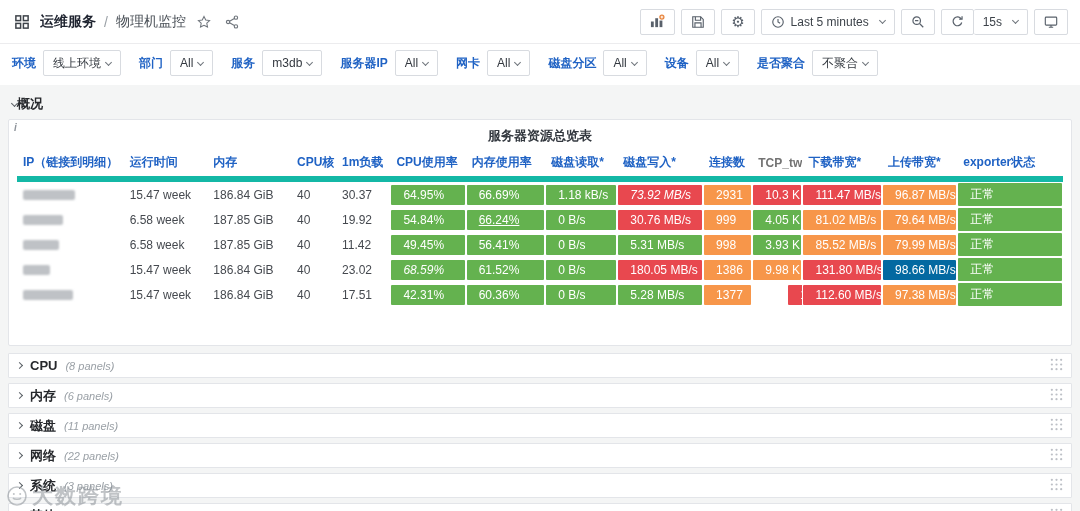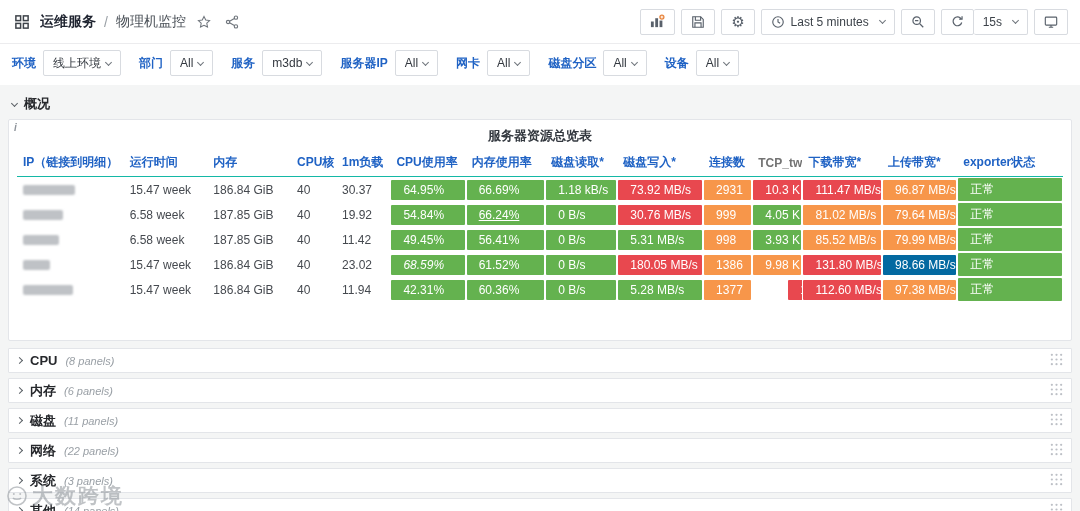--- a/index.html
+++ b/index.html
@@ -35,32 +35,32 @@
     padding:6px 12px 9px; flex-wrap:nowrap;
   }
   .filter { display:flex; align-items:center; gap:7px; }
   .flabel { color:#1f62c4; font-size:12px; font-weight:600; white-space:nowrap; }
   .fvalue {
     display:inline-flex; align-items:center; border:1px solid #d8dbe0; background:#fff;
     border-radius:2px; height:26px; padding:0 9px; color:#33383f; cursor:pointer; white-space:nowrap;
   }
   
   .dash { padding:4px 0 0; }
-  .sec-head { display:flex; align-items:center; gap:7px; padding:6px 12px 4px; cursor:pointer; }
+  .sec-head { display:flex; align-items:center; padding:6px 12px 4px; cursor:pointer; }
   .schev-open { display:inline-block; width:5px; height:5px; border:solid #5a6066; border-width:1.6px 1.6px 0 0; transform:rotate(135deg); margin-bottom:2px; }
   .sec-title { font-size:13px; font-weight:700; color:#26282c; }
   
   .panel {
     position:relative; background:#fff; border:1px solid #e3e5e9; border-radius:2px;
     margin:2px 8px 7px; padding:5px 8px 38px; min-height:198px;
   }
   .panel-info { position:absolute; top:2px; left:5px; color:#8d939a; font-size:10px; font-style:italic; font-weight:700; cursor:pointer; }
   .panel-title { text-align:center; font-size:13px; font-weight:600; color:#33383f; padding:2px 0 6px; }
   table { width:100%; border-collapse:collapse; table-layout:fixed; }
-  th { text-align:left; font-size:12px; font-weight:600; padding:3px 6px 5px; border-bottom:1px solid #14b8a6; white-space:nowrap; overflow:hidden; cursor:pointer; }
+  th { text-align:left; font-size:12px; font-weight:600; padding:3px 6px 5px; border-bottom:6px solid #14b8a6; white-space:nowrap; overflow:hidden; cursor:pointer; }
   td { padding:0; height:23px; vertical-align:middle; white-space:nowrap; overflow:hidden; }
   .pcell { padding:3px 6px; color:#45494f; }
   .cbox { margin:1px; padding:3px 12px; color:#fff; border-radius:1px; }
   .redact { display:inline-block; height:10px; margin:0 0 0 6px; background:#bfc2c6; border-radius:2px; filter:blur(1px); vertical-align:middle; }
   
   .secrow {
     display:flex; align-items:center; gap:8px; background:#fff;
     border:1px solid #e3e5e9; border-radius:1px; margin:0 8px 5px;
     height:25px; padding:0 8px; cursor:pointer;
   }
@@ -202,20 +202,27 @@
       <span class="flabel">磁盘分区</span>
       <span class="fvalue">
         <span>All</span>
         <i class="chev"></i>
       </span>
     </div>
     <div class="filter">
       <span class="flabel">设备</span>
       <span class="fvalue">
         <span>All</span>
+        <i class="chev"></i>
+      </span>
+    </div>
+    <div class="filter">
+      <span class="flabel">是否聚合</span>
+      <span class="fvalue">
+        <span>不聚合</span>
         <i class="chev"></i>
       </span>
     </div>
   </div>
 
 <div class="dash">
 
   <div class="sec-head">
     <span class="schev-open"></span>
     <span class="sec-title">概况</span>
@@ -277,21 +284,21 @@
             <td>
               <div class="cbox" style="background: rgb(100, 178, 79);">64.95%</div>
             </td>
             <td>
               <div class="cbox" style="background: rgb(100, 178, 79);">66.69%</div>
             </td>
             <td>
               <div class="cbox" style="background: rgb(100, 178, 79);">1.18 kB/s</div>
             </td>
             <td>
-              <div class="cbox" style="background: rgb(232, 72, 79);">73.92 MB/s</div>
+              <div class="cbox" style="background: rgb(232, 72, 79); font-style: italic;">73.92 MB/s</div>
             </td>
             <td>
               <div class="cbox" style="background: rgb(247, 150, 74);">2931</div>
             </td>
             <td>
               <div class="cbox" style="background: rgb(232, 72, 79);">10.3 K</div>
             </td>
             <td>
               <div class="cbox" style="background: rgb(232, 72, 79);">111.47 MB/s</div>
             </td>
@@ -433,21 +440,21 @@
             <td>
               <div class="pcell">15.47 week</div>
             </td>
             <td>
               <div class="pcell">186.84 GiB</div>
             </td>
             <td>
               <div class="pcell">40</div>
             </td>
             <td>
-              <div class="pcell">11.94</div>
+              <div class="pcell">17.51</div>
             </td>
             <td>
               <div class="cbox" style="background: rgb(100, 178, 79);">42.31%</div>
             </td>
             <td>
               <div class="cbox" style="background: rgb(100, 178, 79);">60.36%</div>
             </td>
             <td>
               <div class="cbox" style="background: rgb(100, 178, 79);">0 B/s</div>
             </td>

